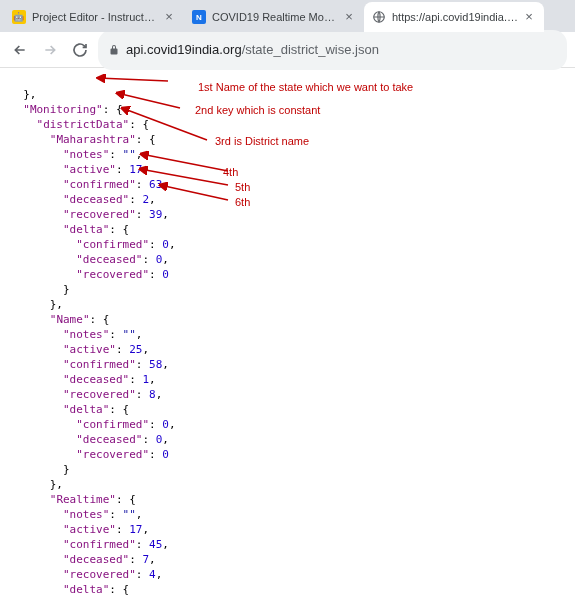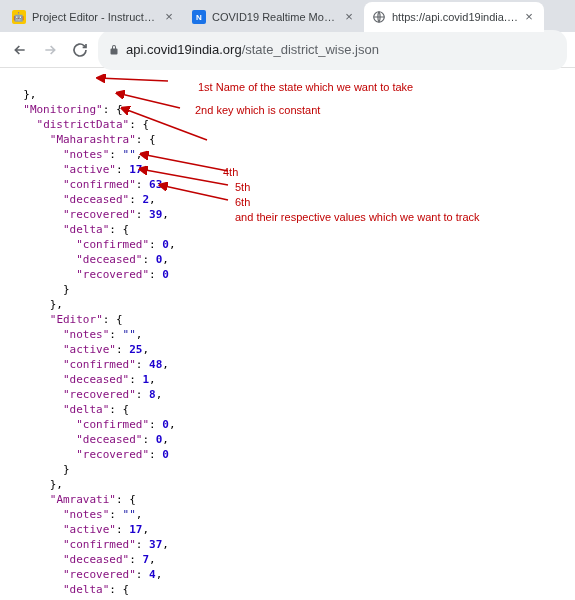--- a/index.html
+++ b/index.html
@@ -13,21 +13,21 @@
     .toolbar { display: flex; align-items: center; height: 36px; padding: 0 8px; background: #fff; border-bottom: 1px solid #e0e0e0; gap: 6px; }
     .nav-btn { width: 24px; height: 24px; display: flex; align-items: center; justify-content: center; color: #5f6368; cursor: pointer; border-radius: 50%; }
     .nav-btn.disabled { color: #bdc1c6; cursor: default; }
     .address-bar { flex: 1; display: flex; align-items: center; height: 40px; background: #f1f3f4; border-radius: 14px; padding: 0 10px; gap: 6px; }
     .lock-icon { width: 12px; height: 12px; color: #5f6368; }
     .url { font-size: 13px; color: #202124; }
     .url-path { color: #5f6368; }
     .content { padding: 4px 10px; font-family: Consolas, Monaco, monospace; font-size: 11px; line-height: 15px; color: #000; position: relative; white-space: pre; }
     .key { color: #881280; }
     .str { color: #1a1aa6; }
-    .num { color: #1c00cf; font-weight: bold; }
+    .num { color: #1c00cf; }
     .annotations { position: absolute; top: 0; left: 0; width: 100%; pointer-events: none; }
     .anno-text { position: absolute; color: #c00000; font-family: Arial, sans-serif; font-size: 11px; white-space: nowrap; }
     .arrow { position: absolute; stroke: #c00000; fill: #c00000; }
     svg.arrow line { stroke-width: 1.5; }
   </style>
 </head>
 <body>
 
 <div class="tabs">
   <div class="tab">
@@ -88,36 +88,36 @@
         <span class="key">"active"</span>: <span class="num">17</span>,
         <span class="key">"confirmed"</span>: <span class="num">63</span>,
         <span class="key">"deceased"</span>: <span class="num">2</span>,
         <span class="key">"recovered"</span>: <span class="num">39</span>,
         <span class="key">"delta"</span>: {
           <span class="key">"confirmed"</span>: <span class="num">0</span>,
           <span class="key">"deceased"</span>: <span class="num">0</span>,
           <span class="key">"recovered"</span>: <span class="num">0</span>
         }
       },
-      <span class="key">"<span>Editor</span>"</span>: {
+      <span class="key">"<span>Name</span>"</span>: {
         <span class="key">"notes"</span>: <span class="str">"<span></span>"</span>,
         <span class="key">"active"</span>: <span class="num">25</span>,
-        <span class="key">"confirmed"</span>: <span class="num">48</span>,
+        <span class="key">"confirmed"</span>: <span class="num">58</span>,
         <span class="key">"deceased"</span>: <span class="num">1</span>,
         <span class="key">"recovered"</span>: <span class="num">8</span>,
         <span class="key">"delta"</span>: {
           <span class="key">"confirmed"</span>: <span class="num">0</span>,
           <span class="key">"deceased"</span>: <span class="num">0</span>,
           <span class="key">"recovered"</span>: <span class="num">0</span>
         }
       },
-      <span class="key">"<span>Amravati</span>"</span>: {
+      <span class="key">"<span>Realtime</span>"</span>: {
         <span class="key">"notes"</span>: <span class="str">"<span></span>"</span>,
         <span class="key">"active"</span>: <span class="num">17</span>,
-        <span class="key">"confirmed"</span>: <span class="num">37</span>,
+        <span class="key">"confirmed"</span>: <span class="num">45</span>,
         <span class="key">"deceased"</span>: <span class="num">7</span>,
         <span class="key">"recovered"</span>: <span class="num">4</span>,
         <span class="key">"delta"</span>: {
           <span class="key">"confirmed"</span>: <span class="num">0</span>,
           : ,
           : 
         }
       },
       : {
         : ,
@@ -134,18 +134,18 @@
         </defs>
       <line x1="168" y1="13" x2="98" y2="10" marker-end="url(#ah)"></line>
       <line x1="180" y1="40" x2="117" y2="25" marker-end="url(#ah)"></line>
       <line x1="207" y1="72" x2="122" y2="40" marker-end="url(#ah)"></line>
       <line x1="228" y1="103" x2="141" y2="86" marker-end="url(#ah)"></line>
       <line x1="228" y1="117" x2="140" y2="101" marker-end="url(#ah)"></line>
       <line x1="228" y1="132" x2="160" y2="117" marker-end="url(#ah)"></line>
     </svg>
     <span class="anno-text" style="left:172px;top:12px;margin-left:26px;">1st Name of the state which we want to take</span>
     <span class="anno-text" style="left:195px;top:35px;">2nd key which is constant</span>
+    <span class="anno-text" style="left:215px;top:66px;">3rd is District name</span>
     <span class="anno-text" style="left:223px;top:97px;">4th</span>
     <span class="anno-text" style="left:235px;top:112px;">5th</span>
     <span class="anno-text" style="left:235px;top:127px;text-align:center;">6th</span>
-    <span class="anno-text" style="left:235px;top:142px;">and their respective values which we want to track</span>
   </div>
 </div>
 
 </body></html>

